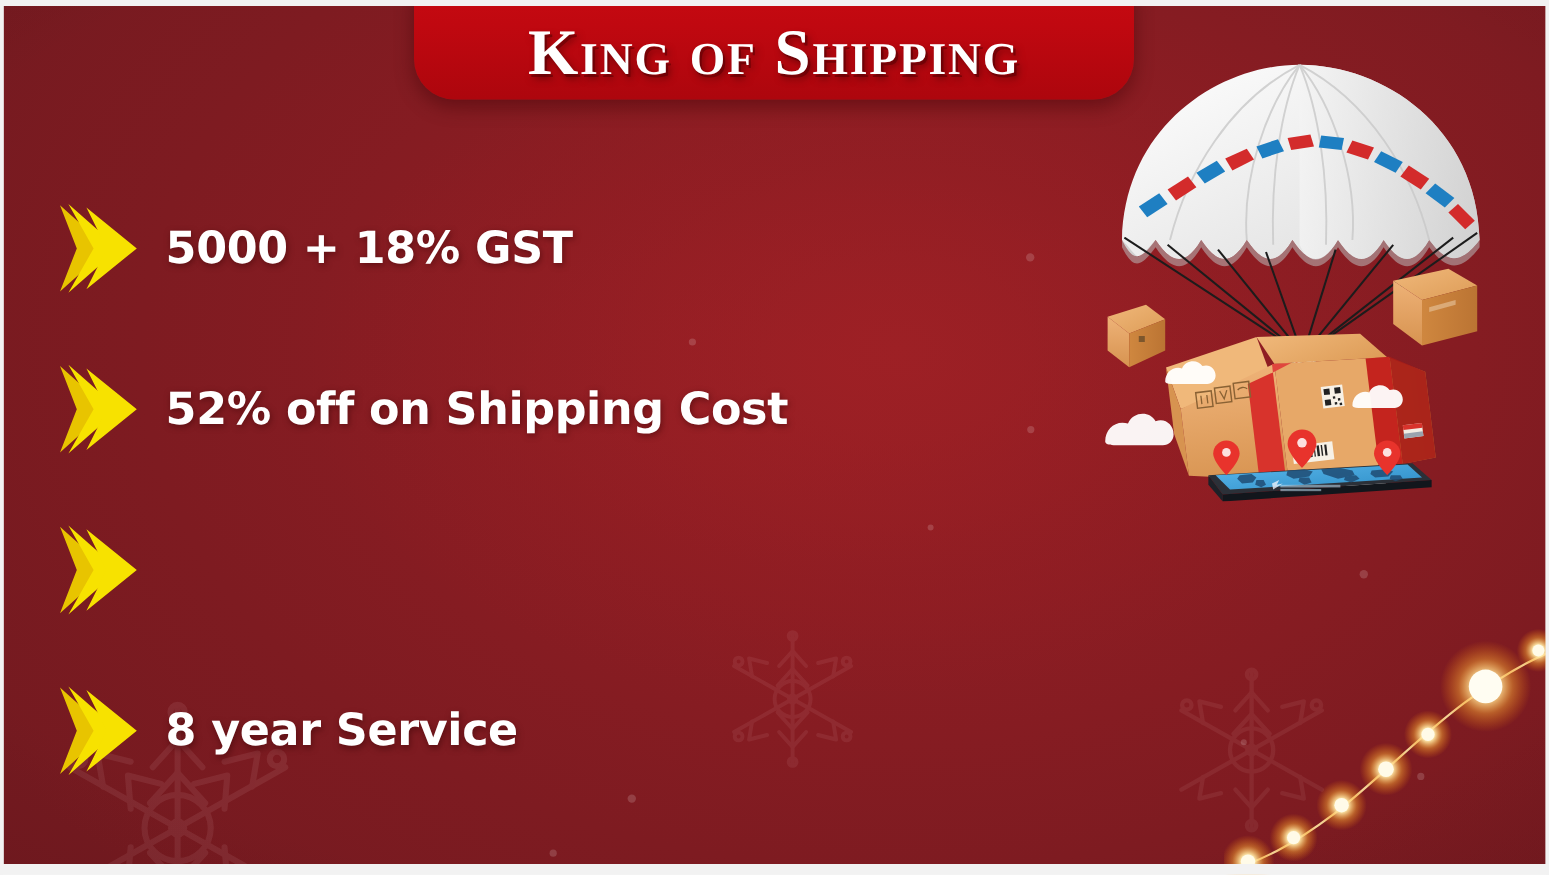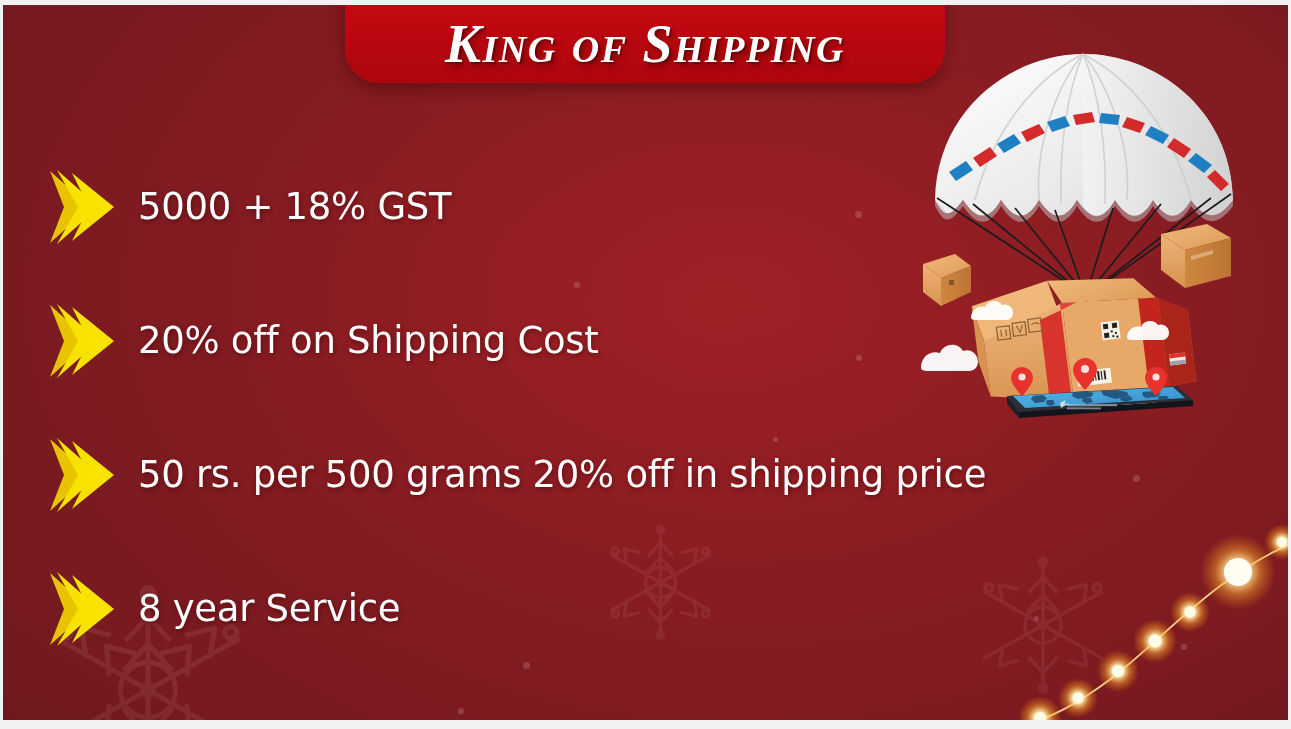--- a/index.html
+++ b/index.html
@@ -85,21 +85,20 @@
     font-size: 54px;
     line-height: 1;
     color: #ffffff;
     font-variant: small-caps;
     letter-spacing: 1.5px;
     padding-bottom: 12px;
     white-space: nowrap;
     text-shadow:
       2px 2px 0 rgba(90,0,4,0.55),
       3px 4px 6px rgba(60,0,3,0.5);
-    font-style: italic;
   }
 
   
   #feature-list {
     position: absolute;
     left: 44px;
     top: 140px;
     width: 1180px;
   }
   .feature-row {
@@ -109,21 +108,21 @@
   }
   .arrow-bullet {
     flex: 0 0 auto;
     width: 78px;
     height: 80px;
     margin-right: 16px;
   }
   .arrow-bullet svg { display: block; }
   .feature-text {
     font-family: "DejaVu Sans", "Liberation Sans", sans-serif;
-    font-weight: normal;
+    font-weight: bold;
     font-size: 37px;
     line-height: 1.05;
     color: #ffffff;
     letter-spacing: -0.3px;
     white-space: nowrap;
     text-shadow: 1px 2px 5px rgba(60,5,8,0.55);
   }
 
   
   #illustration {
@@ -281,32 +280,31 @@
     </div>
 
     <div class="feature-row">
       <div class="arrow-bullet">
         <svg width="78" height="80" viewBox="0 0 78 80">
           <path d="M6 4 L46 40 L6 76 L20 40 Z" fill="#e8c400"></path>
           <path d="M13 3 L55 40 L13 77 L34 40 Z" fill="#f7e200"></path>
           <path d="M28 6 L70 40 L28 74 L45 40 Z" fill="#f7e200"></path>
         </svg>
       </div>
-      <div class="feature-text">20% off on Shipping Cost</div>
+      <div class="feature-text">52% off on Shipping Cost</div>
     </div>
 
     <div class="feature-row">
       <div class="arrow-bullet">
         <svg width="78" height="80" viewBox="0 0 78 80">
           <path d="M6 4 L46 40 L6 76 L20 40 Z" fill="#e8c400"></path>
           <path d="M13 3 L55 40 L13 77 L34 40 Z" fill="#f7e200"></path>
           <path d="M28 6 L70 40 L28 74 L45 40 Z" fill="#f7e200"></path>
         </svg>
       </div>
-      <div class="feature-text">50 rs. per 500 grams  20% off in shipping price</div>
     </div>
 
     <div class="feature-row">
       <div class="arrow-bullet">
         <svg width="78" height="80" viewBox="0 0 78 80">
           <path d="M6 4 L46 40 L6 76 L20 40 Z" fill="#e8c400"></path>
           <path d="M13 3 L55 40 L13 77 L34 40 Z" fill="#f7e200"></path>
           <path d="M28 6 L70 40 L28 74 L45 40 Z" fill="#f7e200"></path>
         </svg>
       </div>

